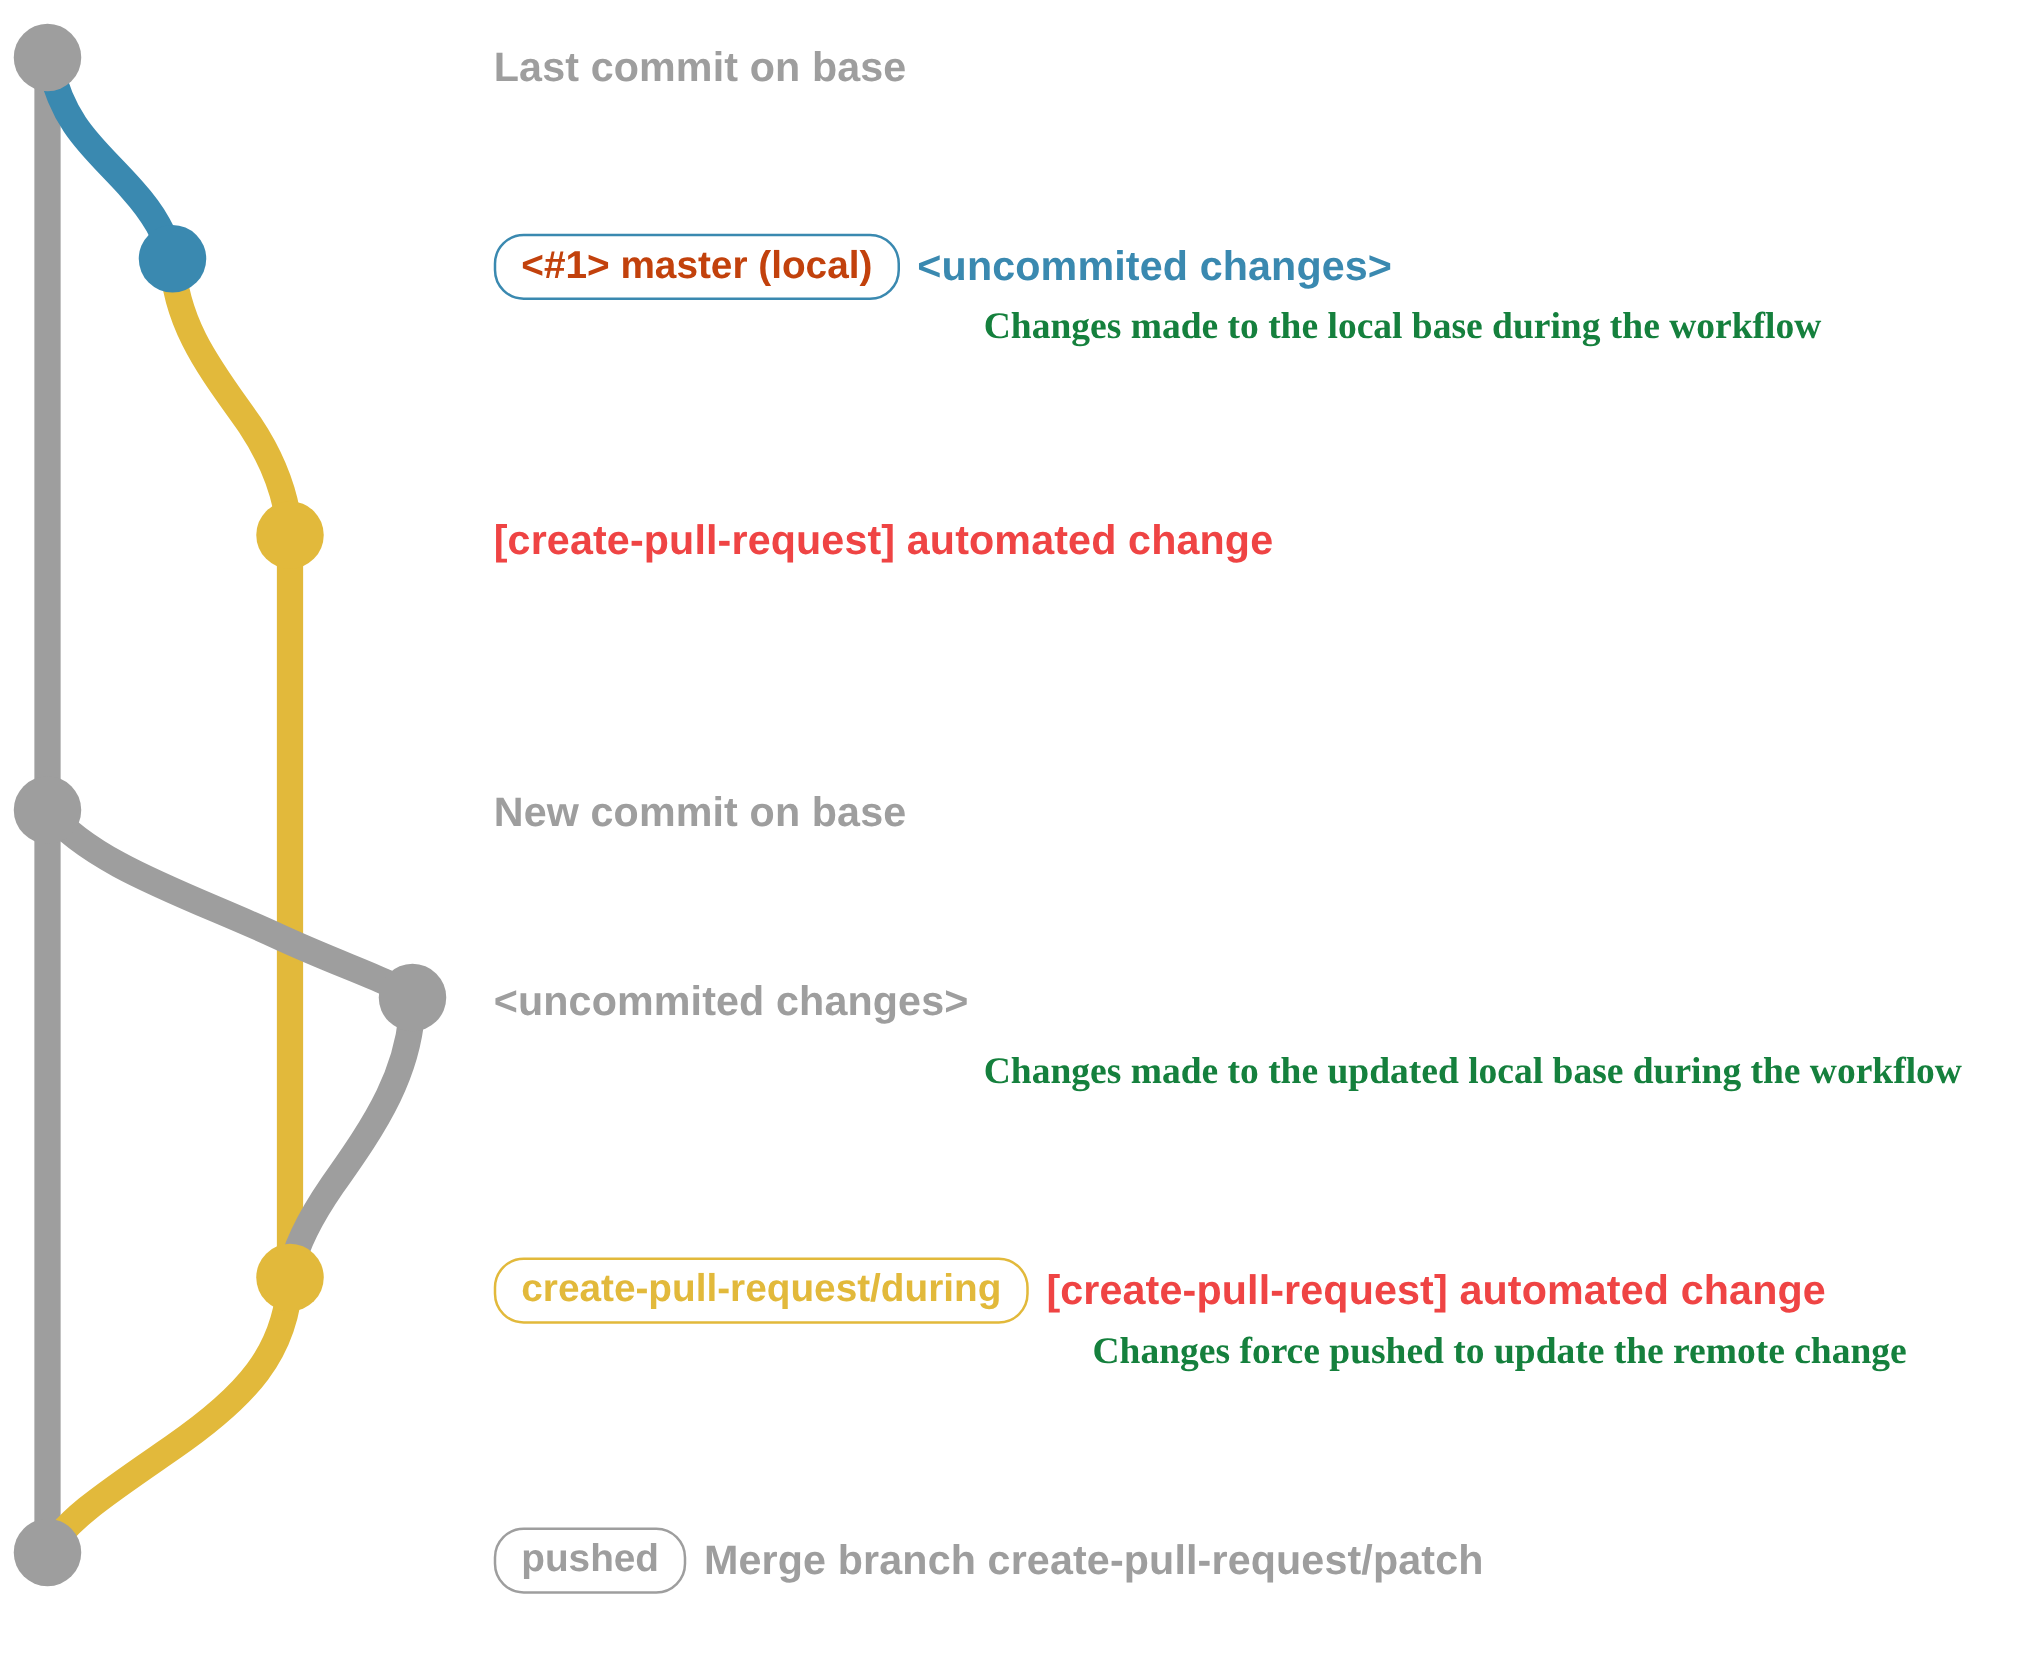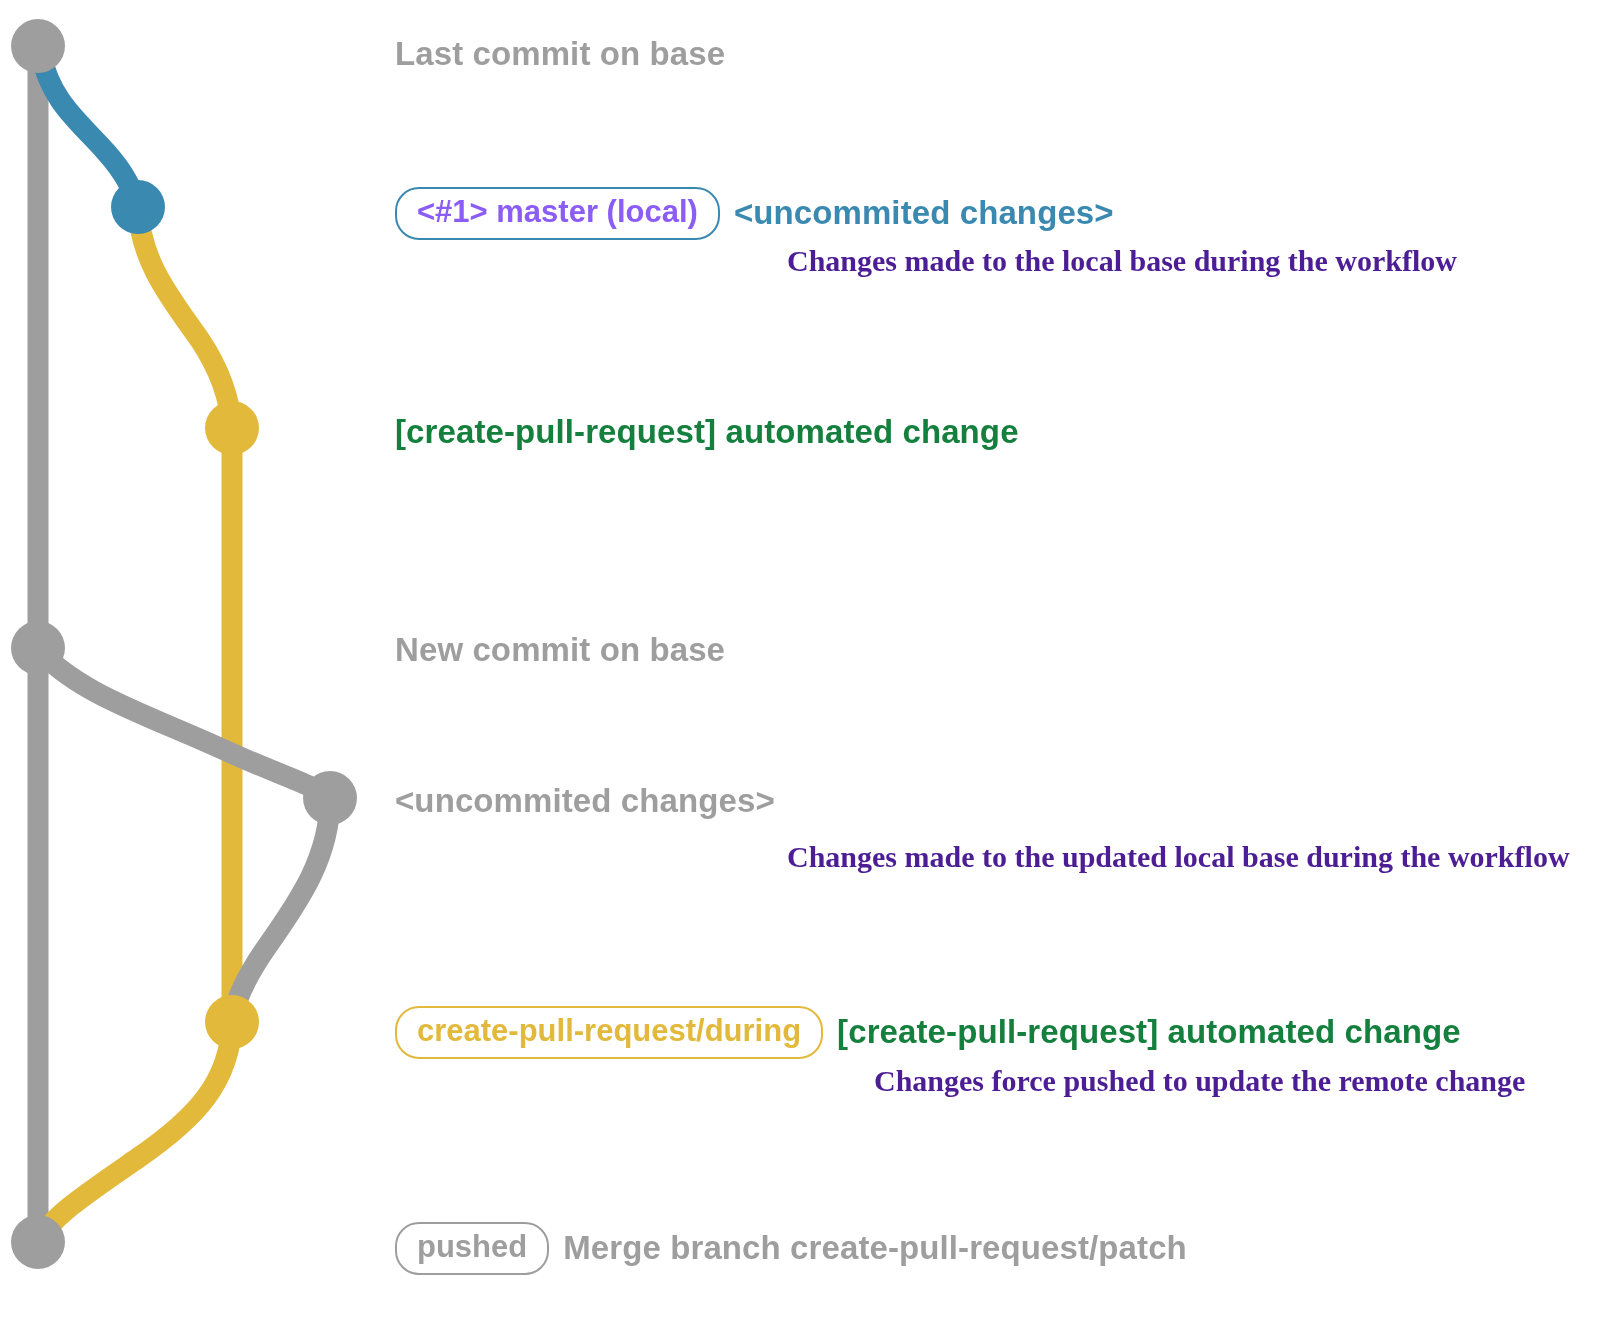--- a/index.html
+++ b/index.html
@@ -47,46 +47,46 @@
   }
 
   .subject {
     font-size: 33px;
     line-height: 1.1;
     white-space: nowrap;
     letter-spacing: 0.1px;
   }
   .subject.gray   { color: #9e9e9e; }
   .subject.blue   { color: #3a89b0; }
-  .subject.yellow { color: #15803d; }
+  .subject.yellow { color: #ef4444; }
 
   
   .ref-badge {
     display: inline-block;
     border: 2px solid #9e9e9e;
     border-radius: 24px;
     padding: 7px 20px 9px 20px;
     font-size: 31px;
     line-height: 1.05;
     color: #9e9e9e;
     white-space: nowrap;
     background: transparent;
     margin-right: 14px;
   }
-  .ref-badge.blue   { border-color: #3a89b0; color: #8b5cf6; }
+  .ref-badge.blue   { border-color: #3a89b0; color: #c2410c; }
   .ref-badge.yellow { border-color: #e2b93b; color: #e2b93b; }
   .ref-badge.gray   { border-color: #9e9e9e; color: #9e9e9e; }
 
   
   .description {
     position: absolute;
     font-family: "Liberation Serif", serif;
     font-size: 30px;
     line-height: 1.15;
-    color: #4c1d95;
+    color: #15803d;
     white-space: nowrap;
   }
 </style>
 </head>
 <body>
 
 <svg id="graph-svg" viewBox="0 0 1618 1344" xmlns="http://www.w3.org/2000/svg">
 
   <path d="M 38 46 L 38 1242" stroke="#9e9e9e" stroke-width="21" fill="none" stroke-linecap="round"></path>
 

